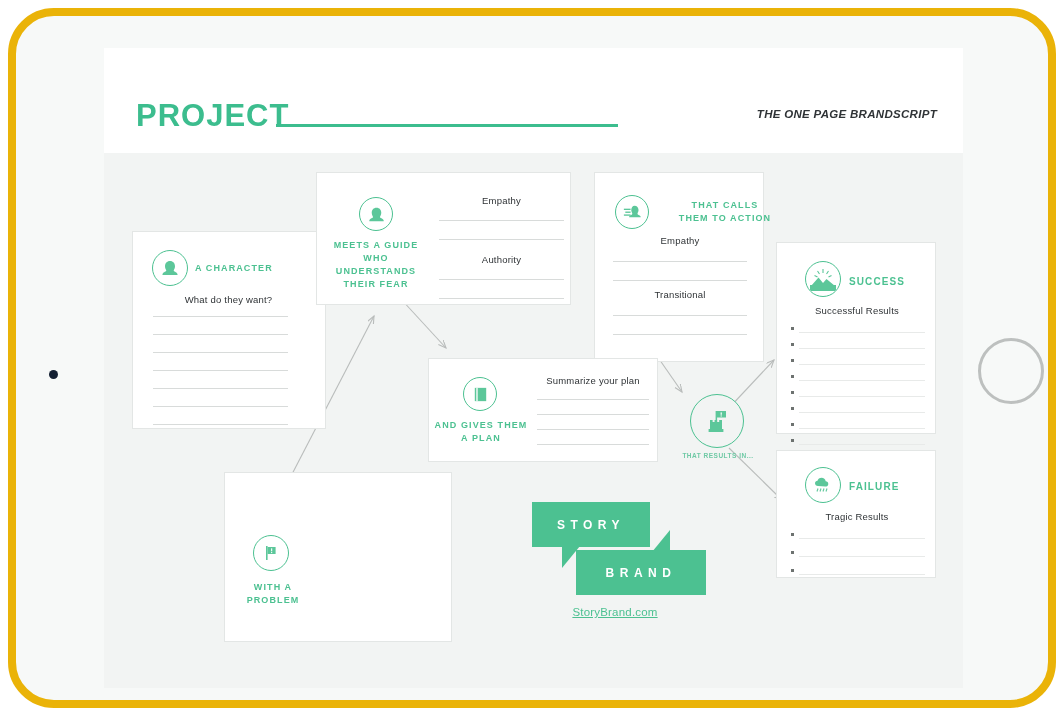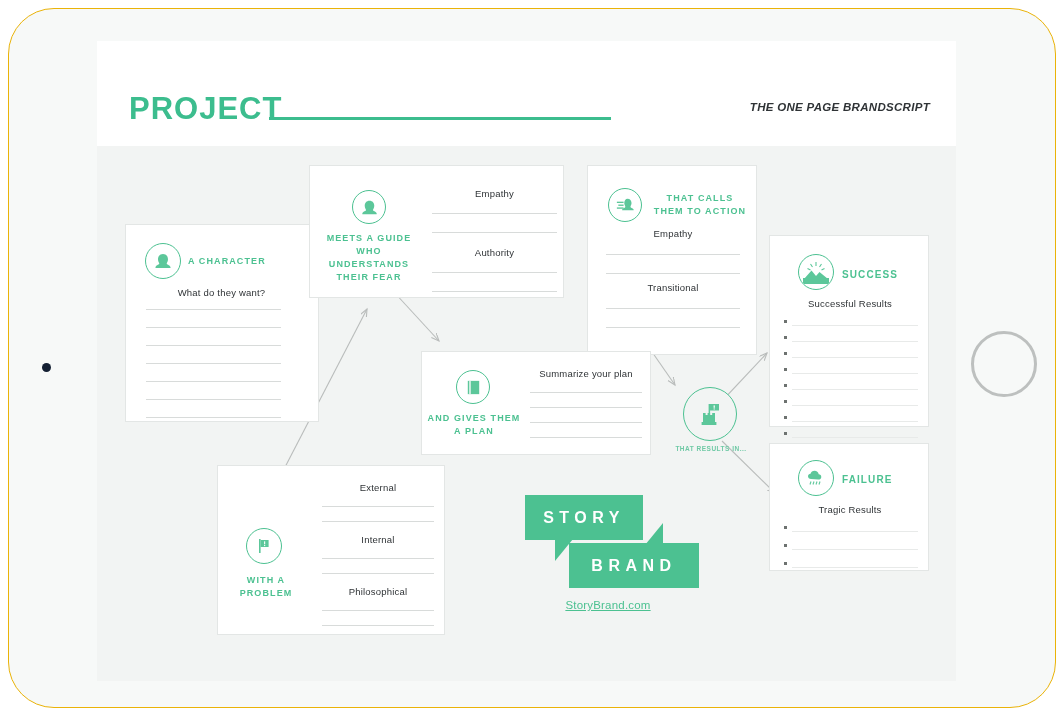--- a/index.html
+++ b/index.html
@@ -6,21 +6,21 @@
   body {
     width:1064px; height:716px;
     background:#ffffff;
     font-family:"Liberation Sans", sans-serif;
     overflow:hidden;
   }
   #tablet {
     position:absolute; left:8px; top:8px;
     width:1048px; height:700px;
     background:#f7f9f8;
-    border:1px solid #eab308;
+    border:8px solid #eab308;
     border-radius:46px;
   }
   #camera-dot {
     position:absolute; left:33px; top:354px;
     width:9px; height:9px; border-radius:50%;
     background:#142033;
   }
   #home-button {
     position:absolute; left:962px; top:322px;
     width:66px; height:66px; border-radius:50%;
@@ -68,21 +68,21 @@
   .icon-circle {
     border:1.6px solid #4cc191; border-radius:50%;
     display:flex; align-items:center; justify-content:center;
   }
   .bullet-row { display:flex; align-items:flex-end; gap:5px; }
   .bullet { width:3px; height:3px; background:#6d7270; margin-bottom:3px; flex:none; }
   .bullet-row .rule { flex:1; }
   svg.arrow { position:absolute; left:0; top:0; pointer-events:none; }
   .sb-bubble { position:absolute; background:#4cc191; }
   .sb-text {
-    color:#ffffff; font-size:16px; font-weight:bold; letter-spacing:5.5px;
+    color:#ffffff; font-size:12px; font-weight:bold; letter-spacing:5.5px;
     display:flex; align-items:center; justify-content:center; height:100%;
   }
   #sb-url {
     position:absolute; font-size:11.5px; color:#4cc191; letter-spacing:0.2px;text-decoration:underline;
   }
   #results-label {
     position:absolute; font-size:6.5px; color:#6fc9a5;
     letter-spacing:0.5px; font-weight:bold; white-space:nowrap;
   }
 </style>
@@ -156,21 +156,21 @@
 
     <div class="card" style="left:490px; top:124px; width:170px; height:190px;">
       <div class="icon-circle" style="position:absolute; left:20px; top:22px; width:34px; height:34px;">
         <svg width="23" height="23" viewBox="0 0 24 24">
           <path d="M14 5c2.8 0 4.3 2 4.3 4.5 0 2.2-1.1 2.9-1.1 4 0 .8 2.2.8 3.3 2.7v.8h-12v-.8c1.1-1.9 3.3-1.9 3.3-2.7 0-1.1-1.1-1.8-1.1-4C10.7 7 12.2 5 14 5z" fill="#5cc79a"></path>
           <rect x="3" y="8" width="7" height="1.4" fill="#5cc79a"></rect>
           <rect x="4.5" y="11" width="5.5" height="1.4" fill="#5cc79a"></rect>
           <rect x="3" y="14" width="7" height="1.4" fill="#5cc79a"></rect>
         </svg>
       </div>
-      <div class="card-title" style="position:absolute; left:62px; top:26px; width:100px;">THAT CALLS THEM TO ACTION</div>
+      <div class="card-title" style="position:absolute; left:80px; top:26px; width:100px;">THAT CALLS THEM TO ACTION</div>
       <div style="position:absolute; left:18px; top:62px; width:134px;">
         <div class="field-label">Empathy</div>
         <div class="rule" style="margin-top:15px;"></div>
         <div class="rule" style="margin-top:18px;"></div>
         <div class="field-label" style="margin-top:8px;">Transitional</div>
         <div class="rule" style="margin-top:15px;"></div>
         <div class="rule" style="margin-top:18px;"></div>
       </div>
     </div>
 
@@ -194,31 +194,20 @@
     <div class="card" style="left:120px; top:424px; width:228px; height:170px;">
       <div class="icon-circle" style="position:absolute; left:28px; top:62px; width:36px; height:36px;">
         <svg width="20" height="20" viewBox="0 0 20 20">
           <rect x="5" y="3" width="1.6" height="14" fill="#5cc79a"></rect>
           <rect x="6.6" y="4" width="8" height="7" fill="#5cc79a"></rect>
           <rect x="10.1" y="5.3" width="1.1" height="3" fill="#ffffff"></rect>
           <rect x="10.1" y="9" width="1.1" height="1.1" fill="#ffffff"></rect>
         </svg>
       </div>
       <div class="card-title" style="position:absolute; left:2px; top:108px; width:92px;">WITH A PROBLEM</div>
-      <div style="position:absolute; left:104px; top:16px; width:112px;">
-        <div class="field-label">External</div>
-        <div class="rule" style="margin-top:13px;"></div>
-        <div class="rule" style="margin-top:14px;"></div>
-        <div class="field-label" style="margin-top:12px;">Internal</div>
-        <div class="rule" style="margin-top:13px;"></div>
-        <div class="rule" style="margin-top:14px;"></div>
-        <div class="field-label" style="margin-top:12px;">Philosophical</div>
-        <div class="rule" style="margin-top:13px;"></div>
-        <div class="rule" style="margin-top:14px;"></div>
-      </div>
     </div>
 
     <div class="card" style="left:672px; top:402px; width:160px; height:128px;">
       <div class="icon-circle" style="position:absolute; left:28px; top:16px; width:36px; height:36px;">
         <svg width="24" height="24" viewBox="0 0 24 24">
           <path d="M7 13c-1.8 0-3-1.2-3-2.7 0-1.4 1.1-2.5 2.5-2.6C7 6 8.6 4.8 10.5 4.8c2.2 0 3.9 1.5 4.2 3.5 1.5.1 2.6 1.2 2.6 2.6 0 1.5-1.3 2.7-3 2.7z" fill="#5cc79a"></path>
           <g stroke="#5cc79a" stroke-width="1.1">
             <line x1="7" y1="15.5" x2="6" y2="18.5"></line>
             <line x1="10" y1="15.5" x2="9" y2="18.5"></line>
             <line x1="13" y1="15.5" x2="12" y2="18.5"></line>

